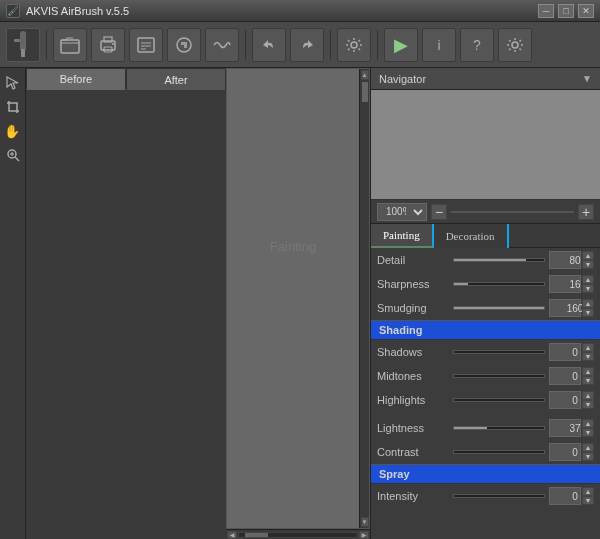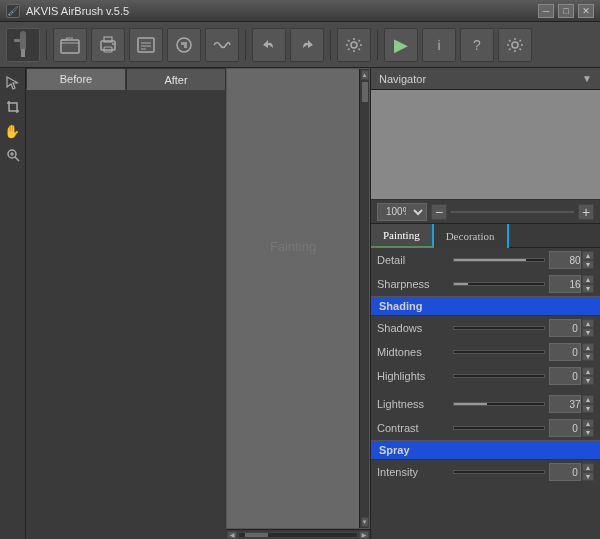--- a/index.html
+++ b/index.html
@@ -526,20 +526,31 @@
         <div class="param-slider" style="flex:1;height:4px;background:#222;border:1px solid #555;position:relative;margin:0 4px;">
           <div style="position:absolute;left:0;width:16%;height:100%;background:#999;"></div>
         </div>
         <div class="param-value-box">16</div>
         <div class="param-spin">
           <div class="spin-btn">▲</div>
           <div class="spin-btn">▼</div>
         </div>
       </div>
 
+      <div class="param-row">
+        <span class="param-label">Smudging</span>
+        <div class="param-slider" style="flex:1;height:4px;background:#222;border:1px solid #555;position:relative;margin:0 4px;">
+          <div style="position:absolute;left:0;width:100%;height:100%;background:#999;"></div>
+        </div>
+        <div class="param-value-box">160</div>
+        <div class="param-spin">
+          <div class="spin-btn">▲</div>
+          <div class="spin-btn">▼</div>
+        </div>
+      </div>
 
       <div class="section-header">
         <span class="section-label">Shading</span>
       </div>
 
       <div class="param-row">
         <span class="param-label">Shadows</span>
         <div class="param-slider" style="flex:1;height:4px;background:#222;border:1px solid #555;position:relative;margin:0 4px;">
           <div style="position:absolute;left:0;width:0%;height:100%;background:#999;"></div>
         </div>

